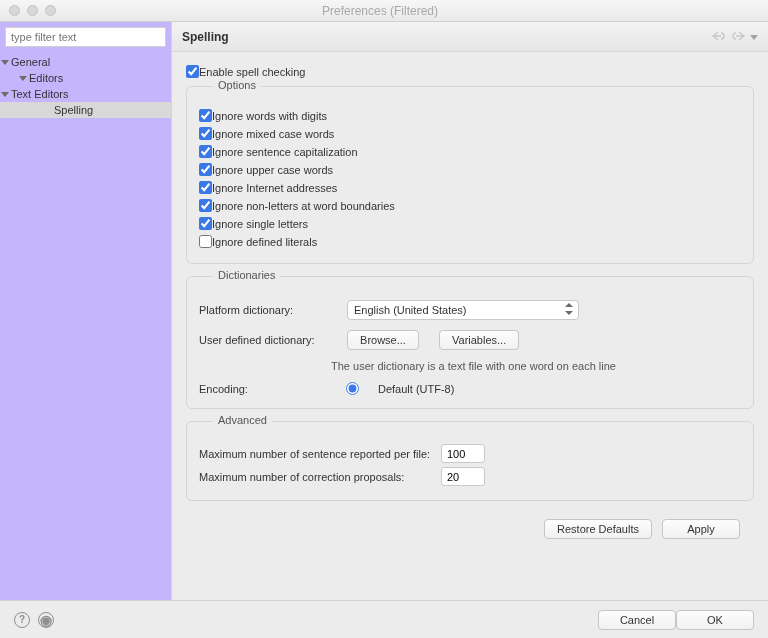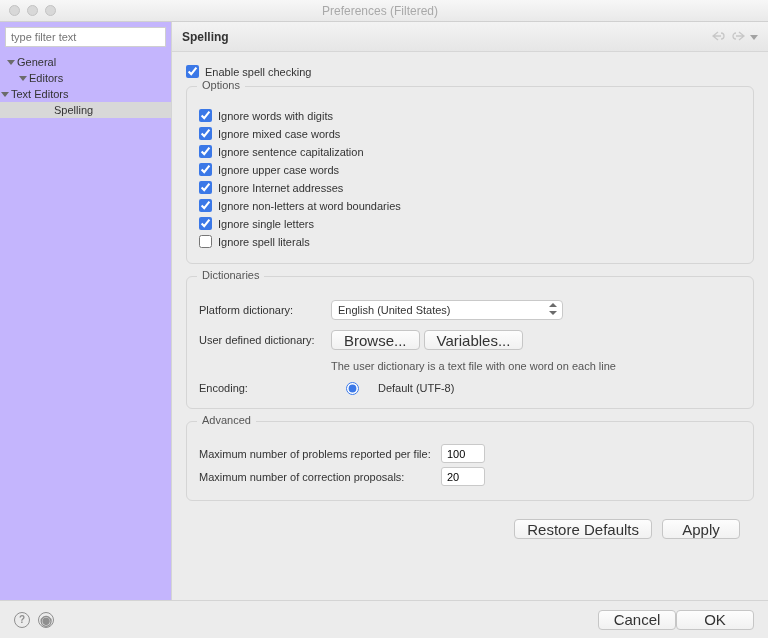--- a/index.html
+++ b/index.html
@@ -32,70 +32,70 @@
   display: flex; flex-direction: column;
 }
 .filter {
   margin: 5px; padding: 3px 5px; font-size: 11px; color: #b7b7b7;
   border: 1px solid #cfcfcf; border-radius: 0; background: #fff;
 }
 .tree { flex: 1; padding-top: 2px; }
 .tree-item { display: flex; align-items: center; height: 16px; font-size: 11px; color: #333; }
 .tree-item .disclosure { width: 9px; height: 9px; margin-right: 2px; display: inline-flex; align-items: center; justify-content: center;}
 .disclosure svg { width: 8px; height: 8px; }
-.ind1 { padding-left: 6px; }
+.ind1 { }
 .ind2 { padding-left: 18px; }
 .ind3 { }
 .ind4 { padding-left: 54px; }
 .tree-item.selected { background: #d8d8d8; }
 .content { flex: 1; background: #ececec; display: flex; flex-direction: column; }
 .header {
   display: flex; align-items: center; justify-content: space-between;
   height: 30px; padding: 0 10px;
   background: linear-gradient(#f3f3f3,#e6e6e6);
   border-bottom: 1px solid #d6d6d6;
 }
 .header h1 { font-size: 12px; font-weight: 600; color: #333; }
 .header-icons { display: flex; gap: 5px; align-items: center; }
 .header-icons svg { opacity: 0.45; }
 .main { padding: 10px 14px 8px 14px; flex: 1; overflow: auto; }
-.chk-row { display: flex; align-items: flex-end; gap: 6px; margin: 3px 0 5px 0; }
+.chk-row { display: flex; align-items: flex-end; margin: 3px 0 5px 0; }
 input[type=checkbox] { width: 13px; height: 13px; accent-color: #3b78e7;}
 input[type=radio] { width: 13px; height: 13px; accent-color: #3b78e7;}
 .group {
   border: 1px solid #d5d5d5; border-radius: 6px;
   margin: 8px 0 12px 0; padding: 18px 12px 10px 12px; position: relative;
   background: #ececec;
 }
 .group > .legend {
-  position: absolute; top: -8px; left: 10px;
+  position: absolute; top: -8px; left: 26px;
   background: #ececec; padding: 0 5px; font-size: 11px; color: #555;
 }
 .opt-list .chk-row { margin: 4px 0 5px 0; }
-.dict-row { display: flex; align-items: center; gap: 4px; margin: 5px 0 10px 0; }
+.dict-row { display: flex; align-items: center; gap: 20px; margin: 5px 0 10px 0; }
 .dict-row .lbl { width: 128px; color: #333; }
 .select {
   border: 1px solid #c9c9c9; border-radius: 4px; background: #fff;
   height: 20px; font-size: 11px; padding: 0 18px 0 6px; position: relative;
   display: inline-flex; align-items: center; min-width: 150px;
 }
 .select .caret { position: absolute; right: 5px; top: 50%; transform: translateY(-50%); }
 .txt {
   border: 1px solid #c9c9c9; border-radius: 3px; background: #fff;
   height: 19px; font-size: 11px; padding: 0 5px;
 }
 .mac-btn {
   border: 1px solid #c6c6c6; border-radius: 4px;
   background: linear-gradient(#fdfdfd,#f1f1f1);
-  height: 20px; font-size: 15px; padding: 0 12px; min-width: 72px;
+  height: 20px; font-size: 11px; padding: 0 12px; min-width: 72px;
   display: inline-flex; align-items: center; justify-content: center;
   color: #333;
 }
 .hint { color: #555; font-size: 11px; margin: 6px 0 10px 132px; }
-.enc-row { display: flex; gap: 19px; margin: 3px 0 3px 0; }
+.enc-row { display: flex; align-items: center; gap: 19px; margin: 3px 0 3px 0; }
 .enc-row .lbl { width: 128px; color: #333; }
 .adv-row { display: flex; align-items: center; gap: 8px; margin: 4px 0; }
 .adv-row .lbl { width: 234px; color: #333; }
 .bottom-actions { display: flex; justify-content: flex-end; gap: 10px; padding: 6px 14px 10px 0;}
 .footer {
   height: 38px; border-top: 1px solid #d4d4d4;
   display: flex; align-items: center; justify-content: space-between;
   padding: 0 14px;
   background: #ececec;
 }
@@ -203,21 +203,21 @@
             <div class="chk-row">
               <input type="checkbox" checked="" style="">
               <span>Ignore non-letters at word boundaries</span>
             </div>
             <div class="chk-row">
               <input type="checkbox" checked="" style="">
               <span>Ignore single letters</span>
             </div>
             <div class="chk-row">
               <input type="checkbox" style="">
-              <span>Ignore spell literals</span>
+              <span>Ignore defined literals</span>
             </div>
           </div>
       </div>
 
       <div class="group">
         <div class="legend">Dictionaries</div>
 
         <div class="dict-row">
           <span class="lbl">Platform dictionary:</span>
           <div class="select" style="width:232px">
@@ -240,21 +240,21 @@
         <div class="enc-row">
           <span class="lbl">Encoding:</span>
           <input type="radio" name="enc" checked="" style="">
           <span>Default (UTF-8)</span>
         </div>
       </div>
 
       <div class="group">
         <div class="legend">Advanced</div>
         <div class="adv-row">
-          <span class="lbl">Maximum number of problems reported per file:</span>
+          <span class="lbl">Maximum number of sentence reported per file:</span>
           <input class="txt small-txt" value="100" style="">
         </div>
         <div class="adv-row">
           <span class="lbl">Maximum number of correction proposals:</span>
           <input class="txt small-txt" value="20" style="">
         </div>
       </div>
 
       <div class="bottom-actions">
         <button class="mac-btn" style="min-width:108px">Restore Defaults</button>

